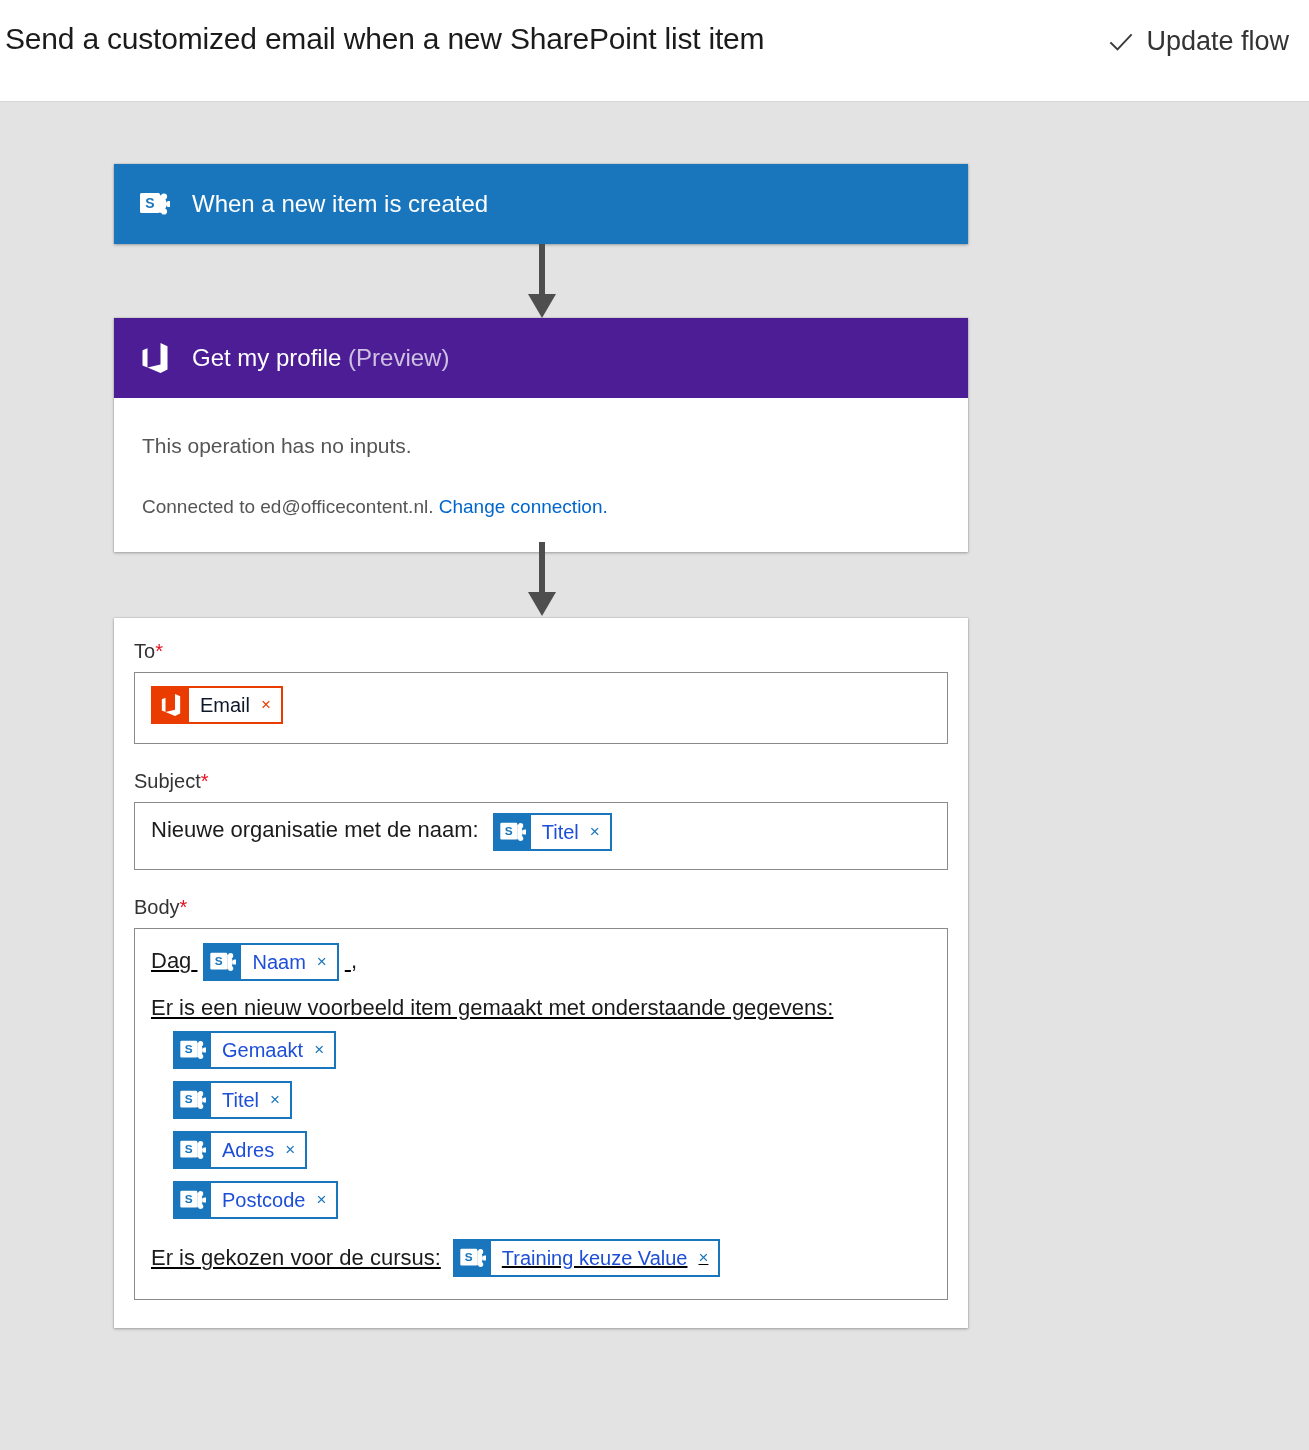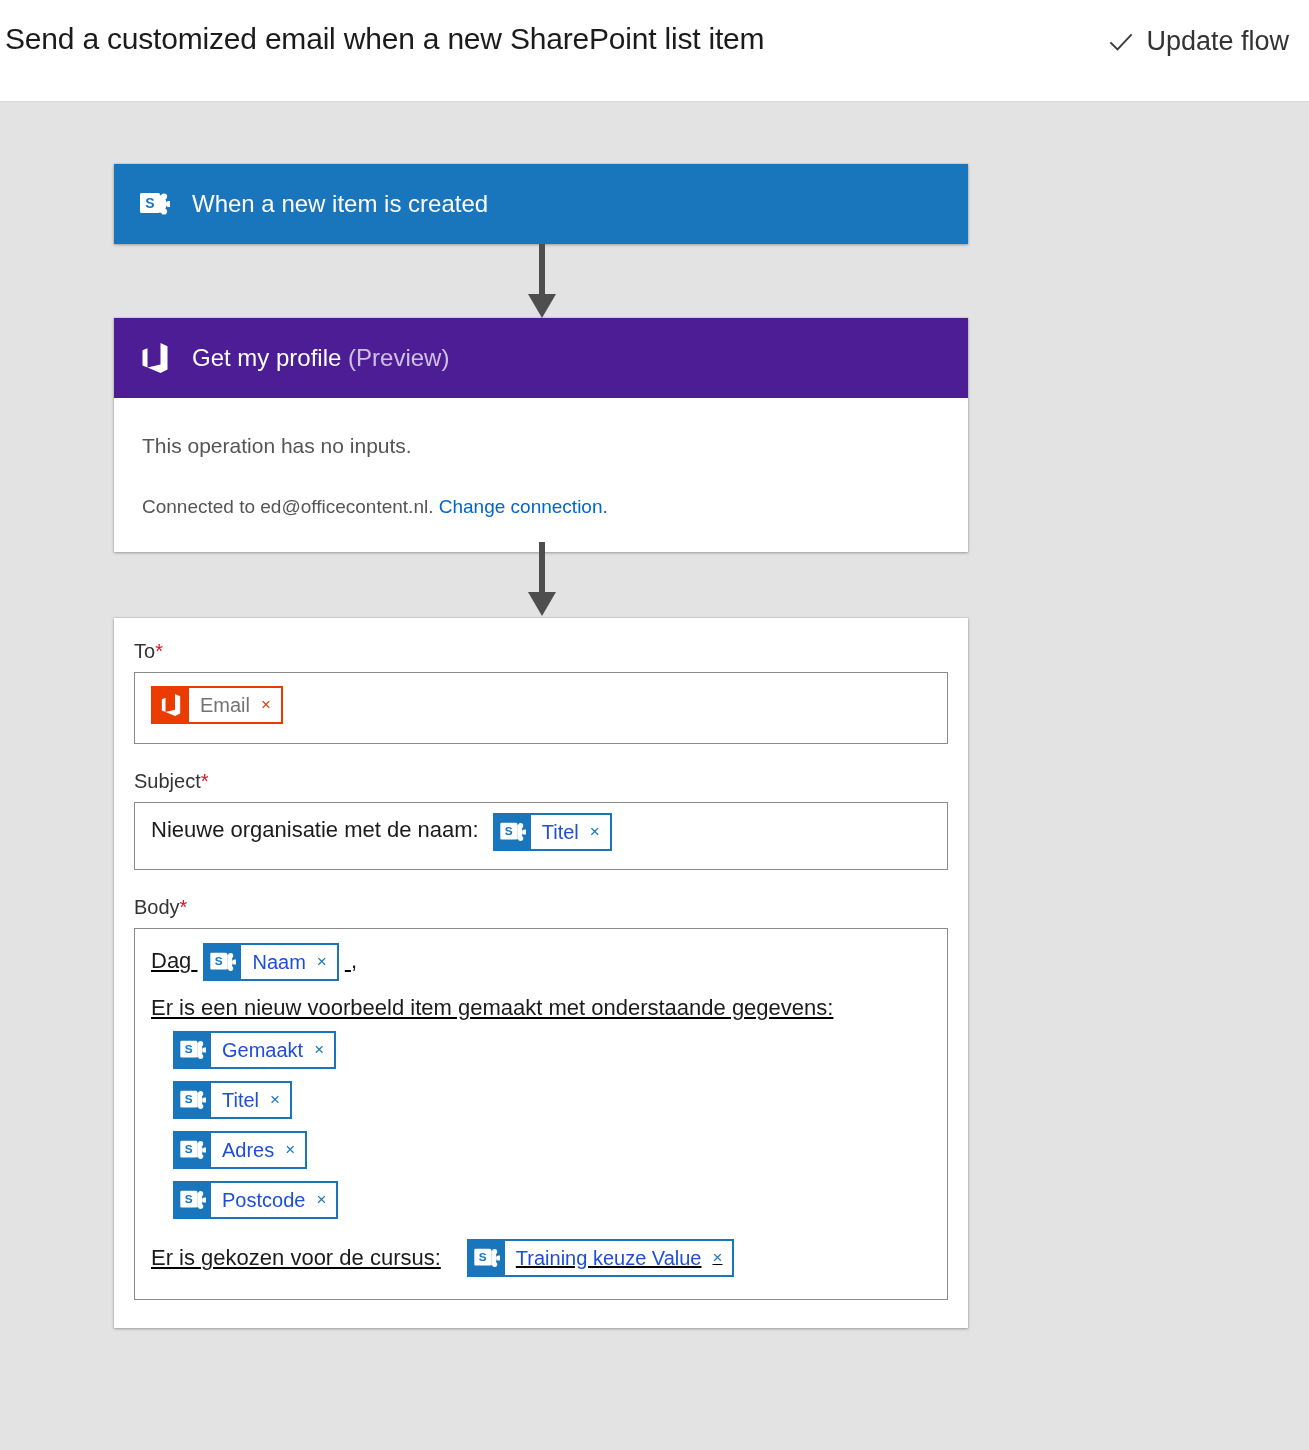--- a/index.html
+++ b/index.html
@@ -219,21 +219,21 @@
 
   .token-chip .sp-icon { width: 26px; height: 22px; }
   .token-chip .o365-icon { width: 22px; height: 24px; }
 
   .token-text {
     font-size: 20px;
     margin-left: 11px;
     font-weight: 400;
   }
   .token.sp .token-text { color: #1d4ed8; }
-  .token.o365 .token-text { color: #737373; }
+  .token.o365 .token-text { color: #0f172a; }
 
   .token-x {
     font-size: 17px;
     margin-left: 11px;
     cursor: pointer;
   }
   .token.sp .token-x { color: #1a76bc; }
   .token.o365 .token-x { color: #ea3c00; }
 
   .body-text {
@@ -246,21 +246,21 @@
     display: block;
   }
   .body-line.para { margin: 10px 0 6px 0; max-width: 720px; }
   .token-stack {
     padding-left: 22px;
   }
   .token-stack .token { margin-bottom: 12px; }
   .inline-row {
     display: flex;
     align-items: center;
-    gap: 26px;
+    gap: 12px;
     margin-top: 8px;
   }
 </style>
 </head>
 <body>
 
 <div id="topbar">
   <div id="flow-title">Send a customized email when a new SharePoint list item</div>
   <div id="update-flow-button">
     <span class="check">

